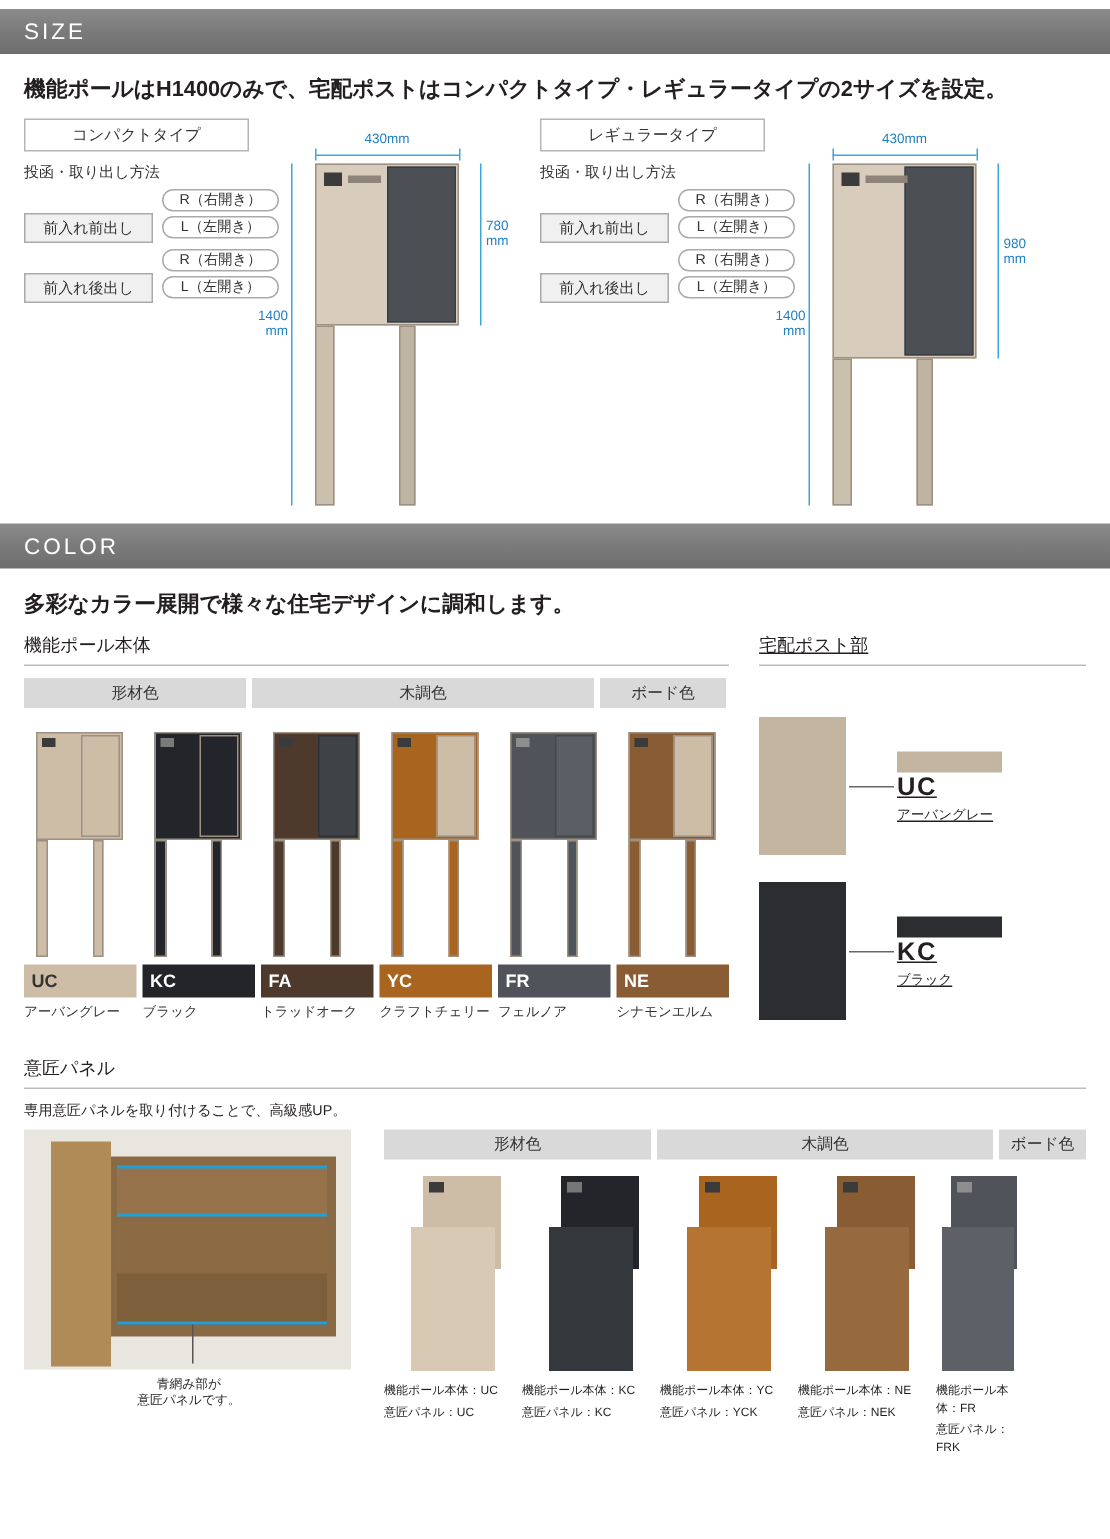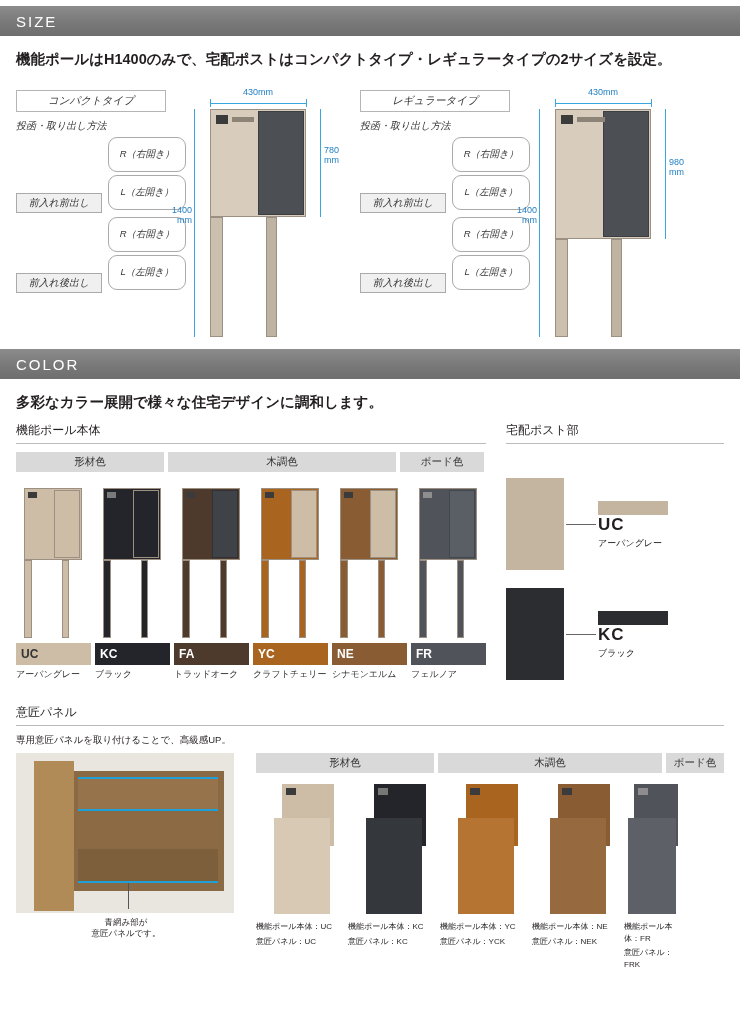--- a/index.html
+++ b/index.html
@@ -34,21 +34,21 @@
     padding: 14px 16px 10px 16px;
     letter-spacing: 0px;
   }
 
   
   .size-body {
     position: relative;
     height: 270px;
     padding: 0 16px;
   }
-  .type-block { position: absolute; top: 11px; font-style: italic; }
+  .type-block { position: absolute; top: 0; }
   .type-block.left { left: 16px; }
   .type-block.right { left: 360px; }
 
   .type-title {
     width: 150px;
     border: 1px solid #b5b5b5;
     font-size: 10.5px;
     text-align: center;
     padding: 3px 0;
     background: #fff;
@@ -64,21 +64,21 @@
     padding: 2px 6px;
     width: 86px;
     text-align: center;
     color: #333;
   }
   .opt-right { margin-left: 6px; }
   .pill {
     border: 1px solid #aaa;
     border-radius: 9px;
     font-size: 9.5px;
-    padding: 10px 0;
+    padding: 0 0;
     width: 78px;
     text-align: center;
     margin-bottom: 3px;
     background: #fff;
     color: #333;
   }
 
   
   .size-img { position: absolute; top: 8px; }
   .size-img.a { left: 180px; }
@@ -120,21 +120,21 @@
 
   .panel-title {
     font-size: 12px;
     border-bottom: 1px solid #bbb;
     padding-bottom: 4px;
     margin-bottom: 8px;
     font-weight: normal;
   }
 
   .color-left { width: 470px; float: left; }
-  .color-right { width: 218px; float: right; }
+  .color-right { width: 218px; float: right; text-decoration: underline; }
 
   .cat-row { display: flex; gap: 4px; margin-bottom: 4px; }
   .cat {
     background: #d9d9d9;
     font-size: 10.5px;
     text-align: center;
     padding: 3px 0;
     color: #333;
   }
   .cat.w1 { width: 148px; }
@@ -379,44 +379,44 @@
           <div class="pole" style="left: 46px; top: 82px; width: 7px; height: 78px; background-color: rgb(169, 100, 31);"></div>
         </div>
         <div class="swatch-bar" style="background-color: rgb(169, 100, 31); color: rgb(255, 255, 255);">
           <span>YC</span>
         </div>
         <div class="swatch-name">クラフトチェリー</div>
       </div>
 
       <div class="swatch-cell">
         <div class="swatch-img">
+          <div class="post-box" style="left: 8px; top: 10px; width: 58px; height: 72px; background-color: rgb(80, 84, 90);"></div>
+          <div class="post-door" style="left:38px; top:12px; width:26px; height:68px; background:#5a5f66; border-color:#44484e;"></div>
+          <div class="slot" style="left:12px; top:14px; width:9px; height:6px; background:#8e8e8e;"></div>
+          <div class="pole" style="left: 8px; top: 82px; width: 8px; height: 78px; background-color: rgb(80, 84, 90);"></div>
+          <div class="pole" style="left: 46px; top: 82px; width: 7px; height: 78px; background-color: rgb(80, 84, 90);"></div>
+        </div>
+        <div class="swatch-bar" style="background-color: rgb(80, 84, 90); color: rgb(255, 255, 255);">
+          <span>FR</span>
+        </div>
+        <div class="swatch-name">フェルノア</div>
+      </div>
+
+      <div class="swatch-cell">
+        <div class="swatch-img">
           <div class="post-box" style="left: 8px; top: 10px; width: 58px; height: 72px; background-color: rgb(138, 92, 51);"></div>
           <div class="post-door" style="left:38px; top:12px; width:26px; height:68px; background:#cdbca6; border-color:#9b9081;"></div>
           <div class="slot" style="left:12px; top:14px; width:9px; height:6px;"></div>
           <div class="pole" style="left: 8px; top: 82px; width: 8px; height: 78px; background-color: rgb(138, 92, 51);"></div>
           <div class="pole" style="left: 46px; top: 82px; width: 7px; height: 78px; background-color: rgb(138, 92, 51);"></div>
         </div>
         <div class="swatch-bar" style="background-color: rgb(138, 92, 51); color: rgb(255, 255, 255);">
           <span>NE</span>
         </div>
         <div class="swatch-name">シナモンエルム</div>
-      </div>
-
-      <div class="swatch-cell">
-        <div class="swatch-img">
-          <div class="post-box" style="left: 8px; top: 10px; width: 58px; height: 72px; background-color: rgb(80, 84, 90);"></div>
-          <div class="post-door" style="left:38px; top:12px; width:26px; height:68px; background:#5a5f66; border-color:#44484e;"></div>
-          <div class="slot" style="left:12px; top:14px; width:9px; height:6px; background:#8e8e8e;"></div>
-          <div class="pole" style="left: 8px; top: 82px; width: 8px; height: 78px; background-color: rgb(80, 84, 90);"></div>
-          <div class="pole" style="left: 46px; top: 82px; width: 7px; height: 78px; background-color: rgb(80, 84, 90);"></div>
-        </div>
-        <div class="swatch-bar" style="background-color: rgb(80, 84, 90); color: rgb(255, 255, 255);">
-          <span>FR</span>
-        </div>
-        <div class="swatch-name">フェルノア</div>
       </div>
 
     </div>
   </div>
 
   <div class="color-right">
     <div class="panel-title">宅配ポスト部</div>
 
     <div class="post-sample" style="margin-top:34px;">
       <div class="ps-box" style="background-color: rgb(196, 181, 161);"></div>

